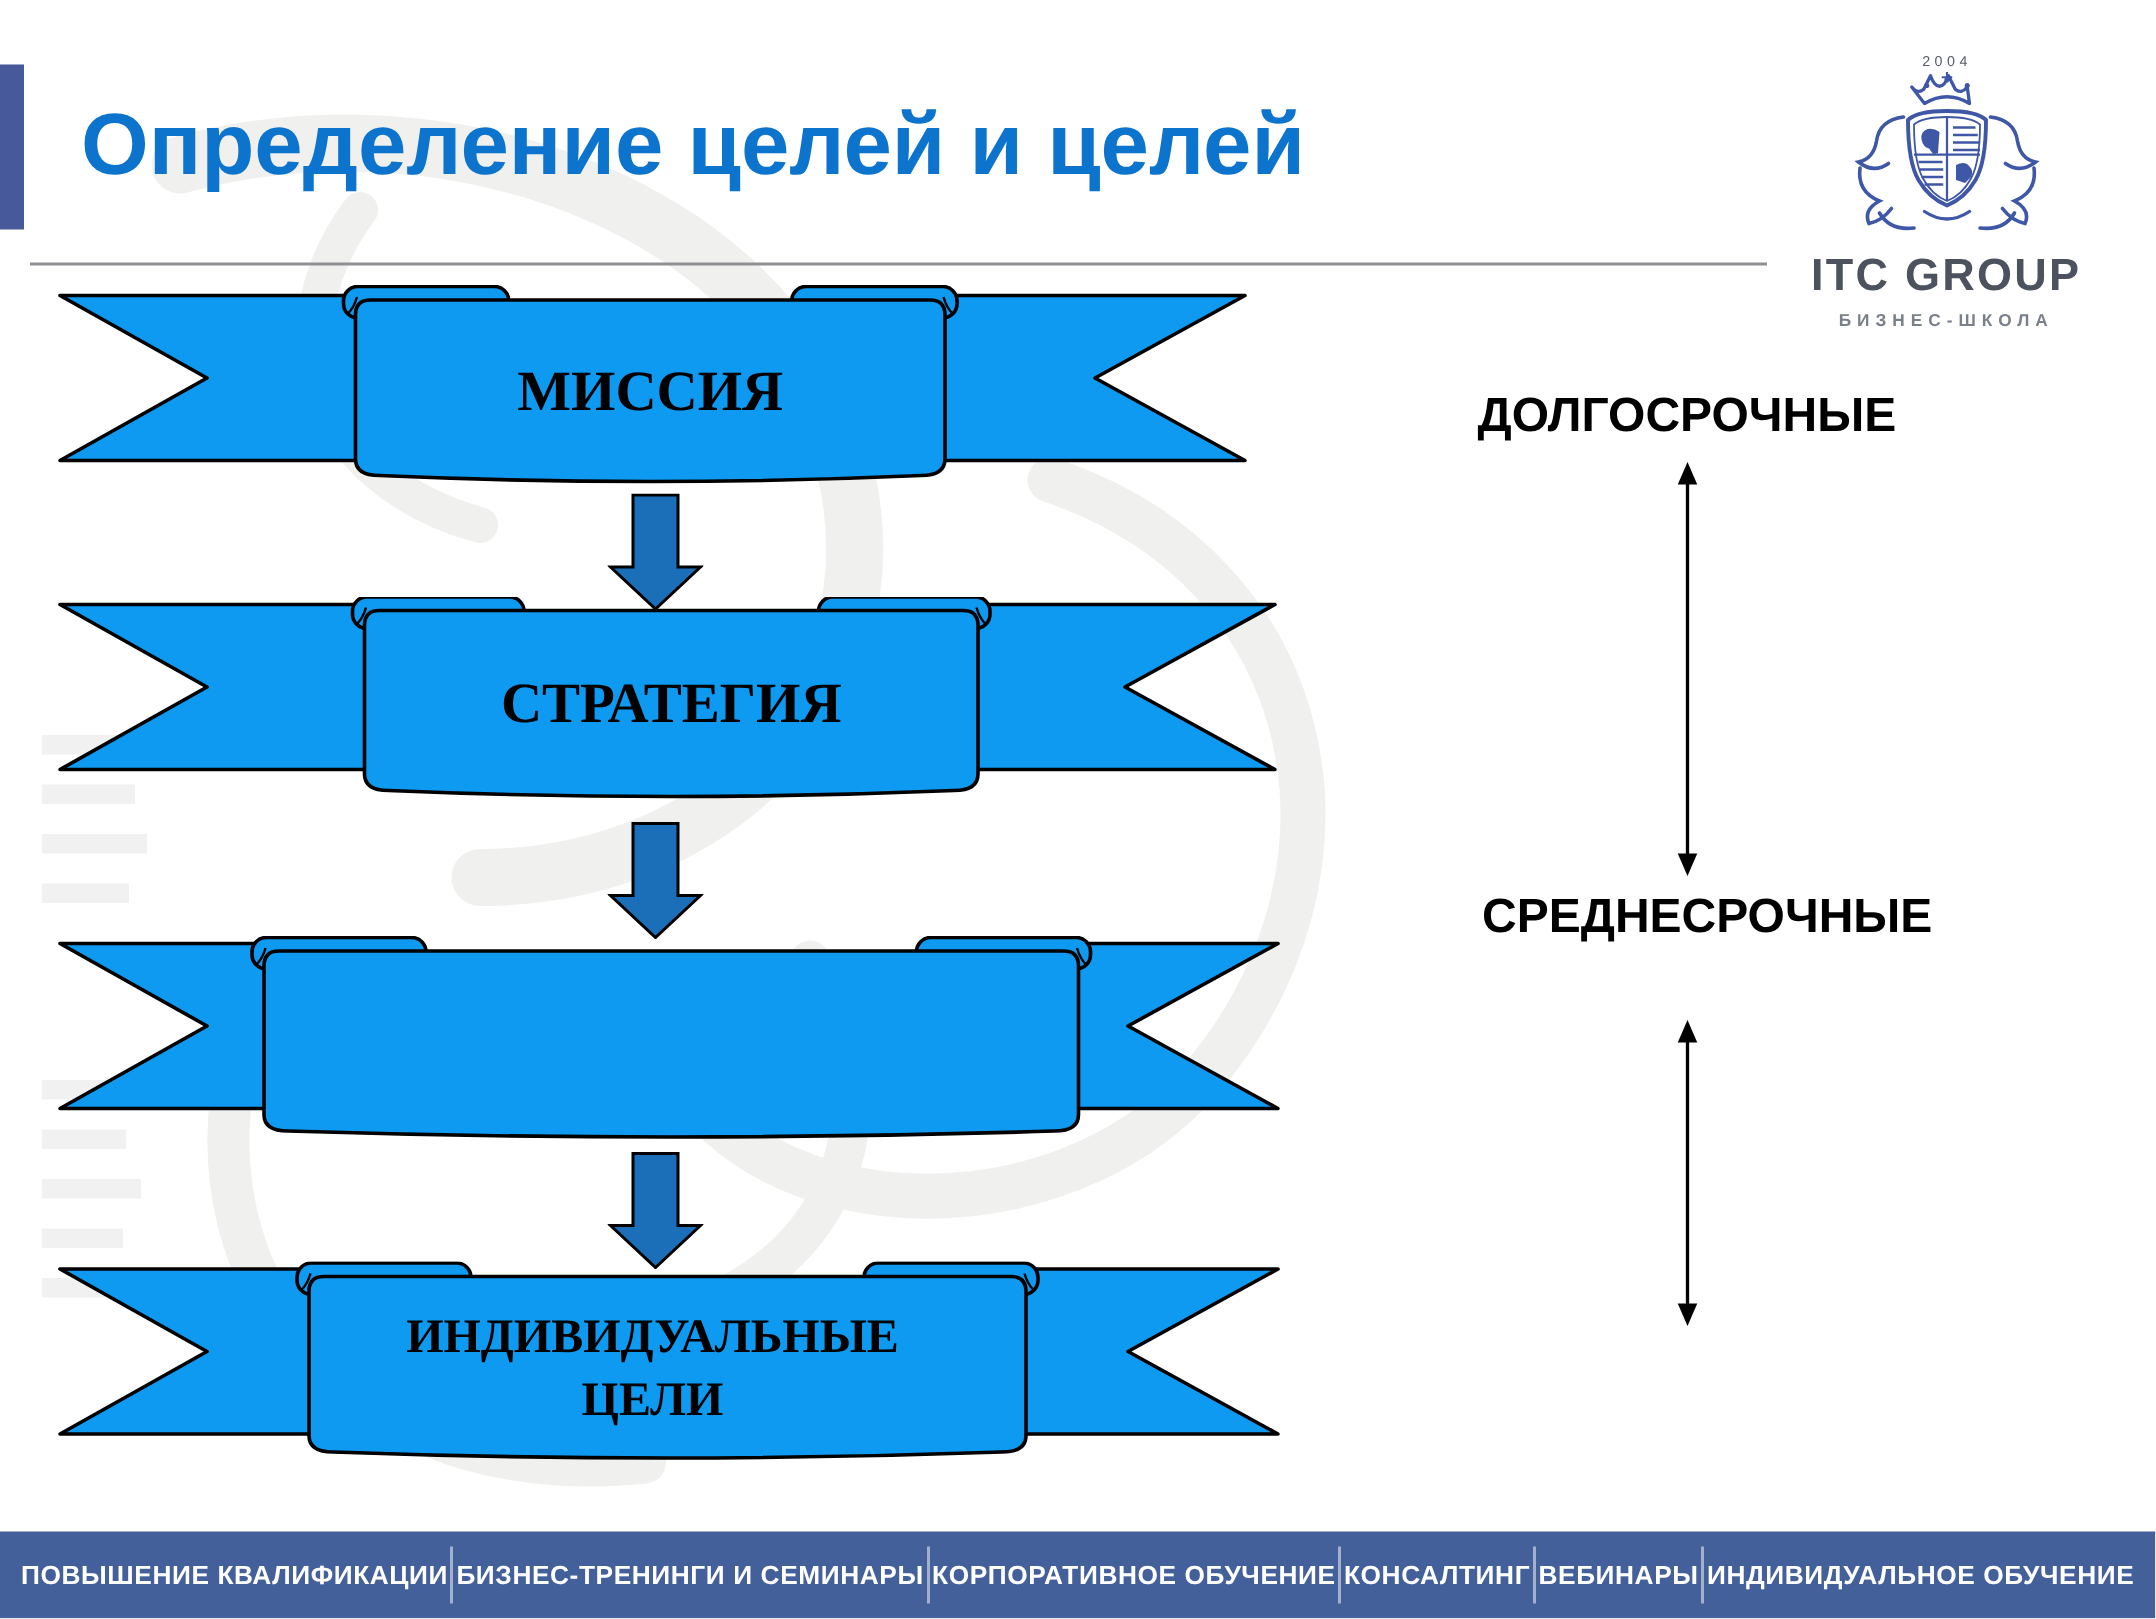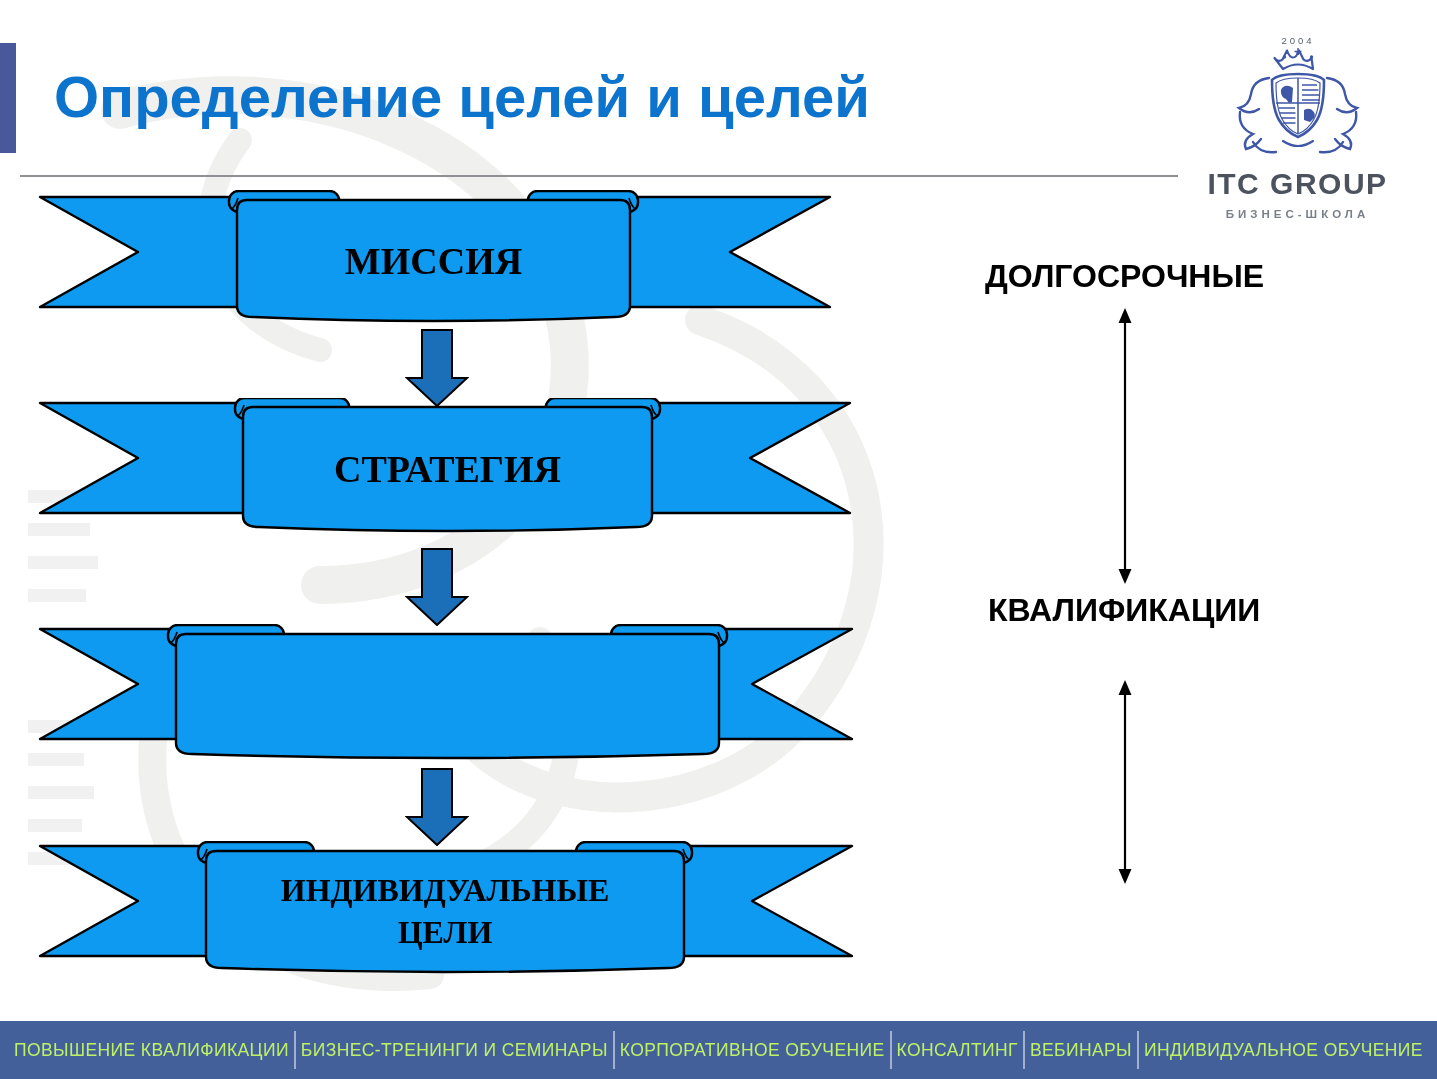--- a/index.html
+++ b/index.html
@@ -33,21 +33,21 @@
     position:absolute;z-index:2;font-size:32px;font-weight:bold;color:#000;white-space:nowrap;
   }
   .dbl-arrow{position:absolute;z-index:2;}
   
   .footer{
     position:absolute;left:0;bottom:0;width:1437px;height:58px;background:var(--footer-bg,#44609b);
     display:flex;align-items:center;justify-content:space-between;box-sizing:border-box;
     padding:0 14px;z-index:4;
   }
   .footer-item{
-    color:#bef264;font-size:17.5px;font-weight:normal;letter-spacing:0.4px;white-space:nowrap;
+    color:#ffffff;font-size:17.5px;font-weight:bold;letter-spacing:0.4px;white-space:nowrap;
   }
   .fsep{width:2px;height:38px;background:rgba(255,255,255,0.5);}
 </style>
 </head>
 <body>
 
 <div class="slide">
 
   <svg class="watermark" width="980" height="1020" viewBox="0 0 980 1020">
     <g fill="none" stroke="#f0f0ef" stroke-linecap="round">
@@ -145,40 +145,40 @@
 
   <svg class="ribbon ribbon-shape" style="left:38px;top:841px" width="816" height="134" viewBox="0 0 816 134">
       <path d="M2,5 L192,5 L192,115 L2,115 L100,60 Z" fill="#0d9af0" stroke="#000000" stroke-width="2.4" stroke-linejoin="round"></path>
       <path d="M814,5 L622,5 L622,115 L814,115 L714,60 Z" fill="#0d9af0" stroke="#000000" stroke-width="2.4" stroke-linejoin="round"></path>
       <rect x="160" y="1" width="116" height="21" rx="9.5" fill="#0d9af0" stroke="#000000" stroke-width="2.4"></rect>
       <rect x="538" y="1" width="116" height="21" rx="9.5" fill="#0d9af0" stroke="#000000" stroke-width="2.4"></rect>
       <path d="M163,19 Q167,15 169,8" fill="none" stroke="#000000" stroke-width="1.6"></path>
       <path d="M651,19 Q647,15 645,8" fill="none" stroke="#000000" stroke-width="1.6"></path>
       <path d="M178,10 L636,10 Q646,10 646,20 L646,116 Q646,127 630,127 Q407,135 184,127 Q168,127 168,116 L168,20 Q168,10 178,10 Z" fill="#0d9af0" stroke="#000000" stroke-width="2.4" stroke-linejoin="round"></path>
     </svg>
-  <div class="ribbon-label" style="left:206px;top:854px;width:478px;height:116px;font-size:32px">ИНДИВИДУАЛЬНЫЕ
+  <div class="ribbon-label" style="left:196px;top:854px;width:478px;height:116px;font-size:32px">ИНДИВИДУАЛЬНЫЕ
 ЦЕЛИ</div>
 
   <svg class="down-arrow" style="left:405px;top:329px" width="64" height="78" viewBox="0 0 64 78">
     <polygon points="17,1 47,1 47,49 62,49 32,77 2,49 17,49" fill="currentColor" stroke="#000" stroke-width="2"></polygon>
   </svg>
   <svg class="down-arrow" style="left:405px;top:548px" width="64" height="78" viewBox="0 0 64 78">
     <polygon points="17,1 47,1 47,49 62,49 32,77 2,49 17,49" fill="currentColor" stroke="#000" stroke-width="2"></polygon>
   </svg>
   <svg class="down-arrow" style="left:405px;top:768px" width="64" height="78" viewBox="0 0 64 78">
     <polygon points="17,1 47,1 47,49 62,49 32,77 2,49 17,49" fill="currentColor" stroke="#000" stroke-width="2"></polygon>
   </svg>
 
   <div class="timeframe" style="left:985px;top:258px">ДОЛГОСРОЧНЫЕ</div>
   <svg class="dbl-arrow" style="left:1112px;top:306px" width="26" height="280" viewBox="0 0 26 280">
     <line x1="13" y1="13" x2="13" y2="267" stroke="#000" stroke-width="2.2"></line>
     <polygon points="13,2 6.5,17 19.5,17" fill="#000"></polygon>
     <polygon points="13,278 6.5,263 19.5,263" fill="#000"></polygon>
   </svg>
-  <div class="timeframe" style="left:988px;top:592px">КВАЛИФИКАЦИИ</div>
+  <div class="timeframe" style="left:988px;top:592px">СРЕДНЕСРОЧНЫЕ</div>
   <svg class="dbl-arrow" style="left:1112px;top:678px" width="26" height="208" viewBox="0 0 26 208">
     <line x1="13" y1="13" x2="13" y2="195" stroke="#000" stroke-width="2.2"></line>
     <polygon points="13,2 6.5,17 19.5,17" fill="#000"></polygon>
     <polygon points="13,206 6.5,191 19.5,191" fill="#000"></polygon>
   </svg>
 
   <div class="footer">
     <span class="footer-item">ПОВЫШЕНИЕ КВАЛИФИКАЦИИ</span>
     <span class="fsep"></span>
     <span class="footer-item">БИЗНЕС-ТРЕНИНГИ И СЕМИНАРЫ</span>

